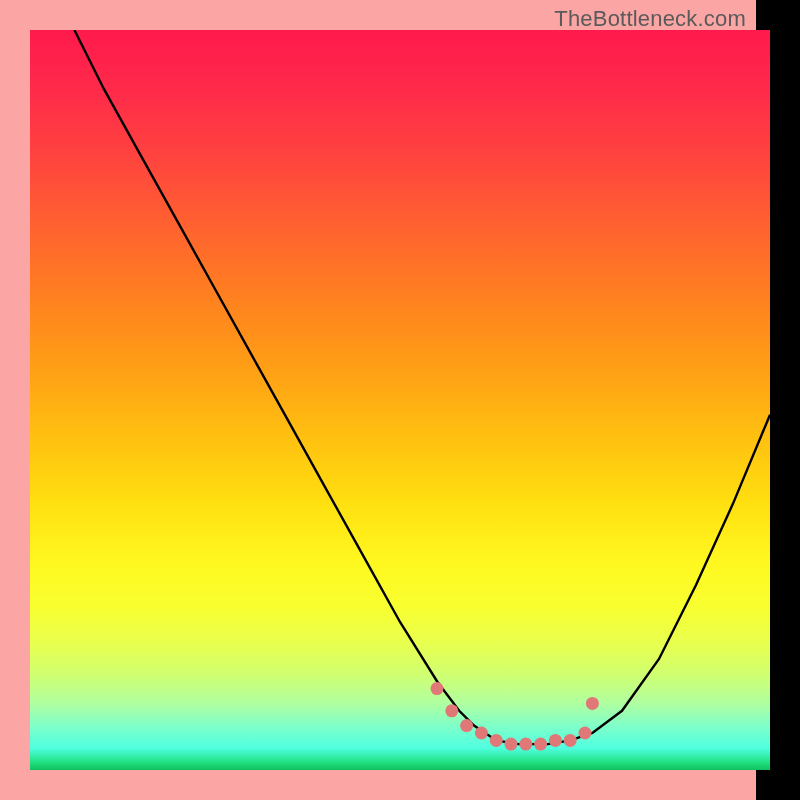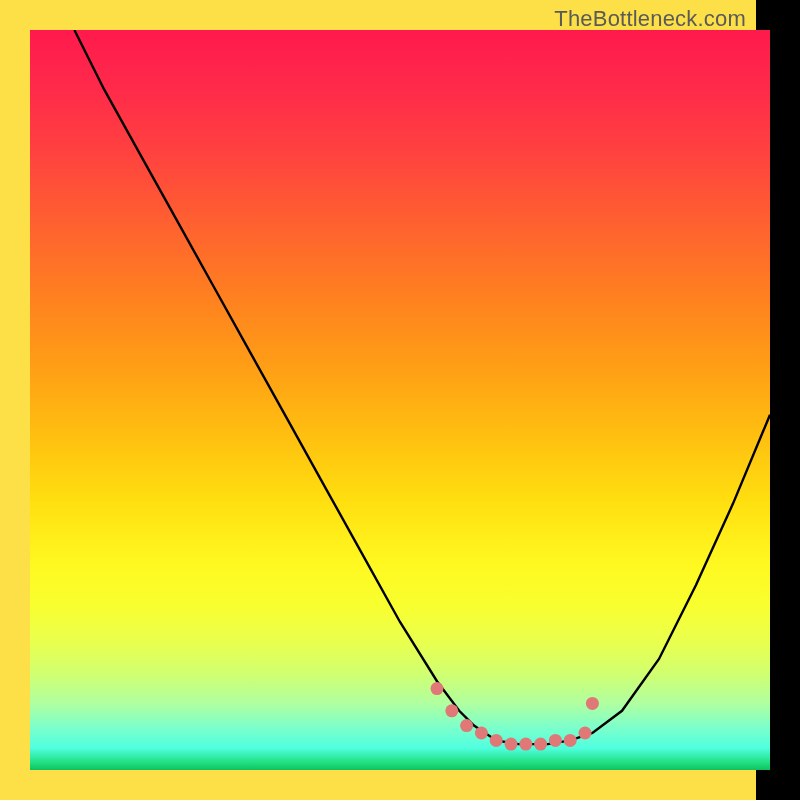--- a/index.html
+++ b/index.html
@@ -8,21 +8,21 @@
     width: 800px;
     height: 800px;
     background: #000;
     overflow: hidden;
     font-family: Arial, Helvetica, sans-serif;
   }
   .frame {
     position: relative;
     width: 756px;
     height: 800px;
-    background: #fde047;
+    background: #fca5a5;
   }
   .plot-area {
     position: absolute;
     left: 30px;
     top: 30px;
     width: 740px;
     height: 740px;
     
     background: linear-gradient(to bottom,
       #ff1a4d 0%,

